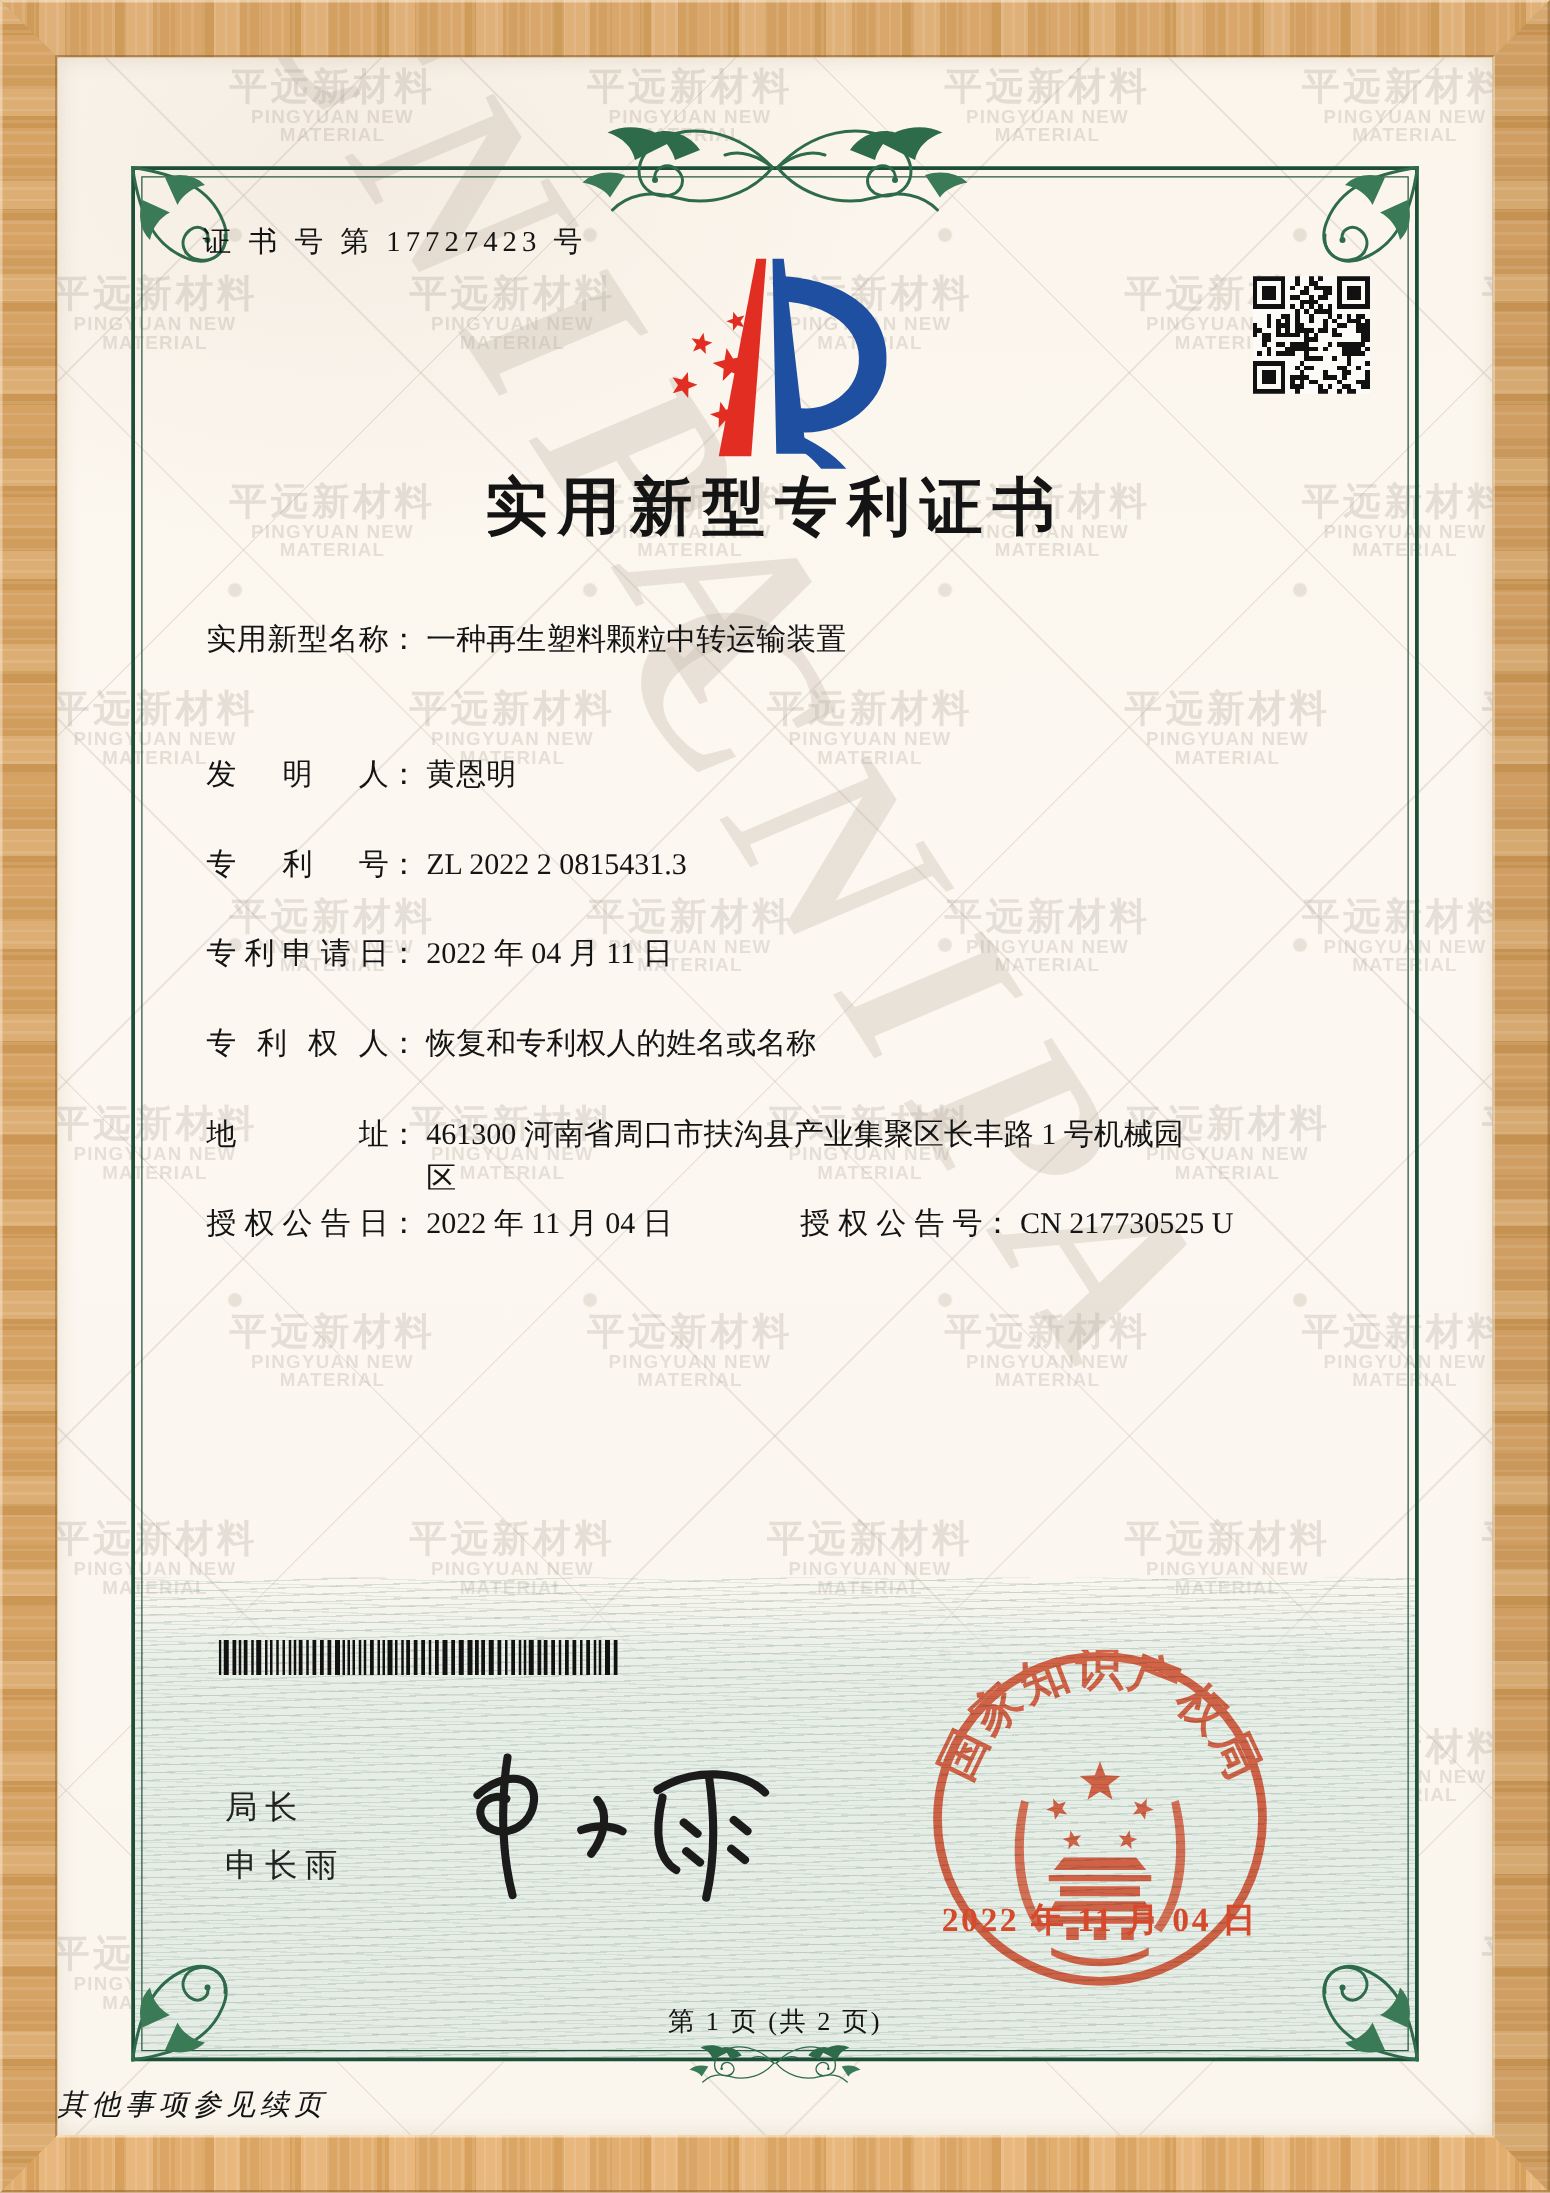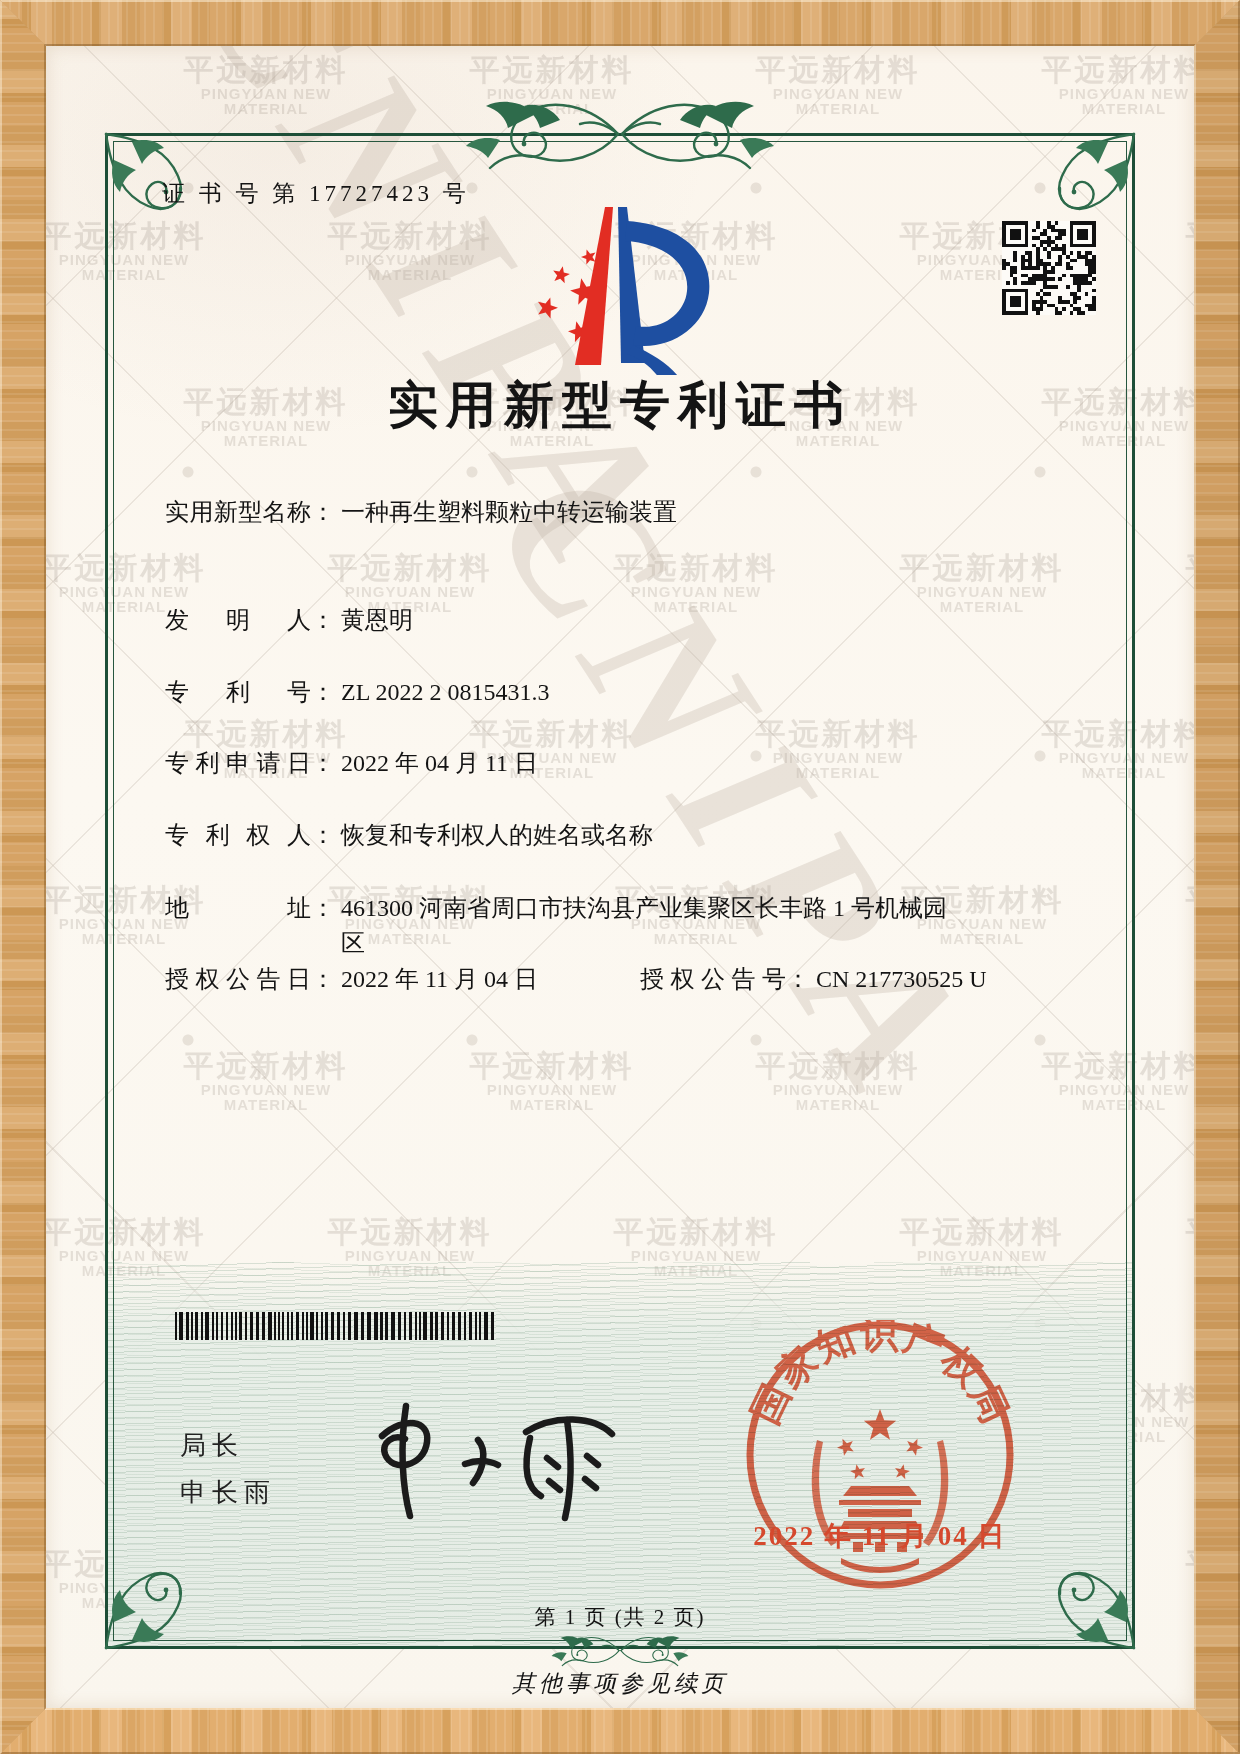--- a/index.html
+++ b/index.html
@@ -73,21 +73,21 @@
     text-align:justify;font-style:italic;}
   .legal p{margin:0;text-indent:2em;}
   #barcode{position:absolute;left:129px;top:1266px;}
   .director{position:absolute;left:134px;font-size:26px;letter-spacing:6px;
     font-family:"Liberation Sans","DejaVu Sans",sans-serif;color:#222;}
   #sig{position:absolute;left:324px;top:1344px;}
   #seal{position:absolute;left:699px;top:1274px;opacity:.9;mix-blend-mode:multiply;}
   .sealdate{position:absolute;left:694px;top:1472px;width:280px;text-align:center;
     font-size:27px;letter-spacing:2px;color:#d5492d;font-weight:bold;}
   .pfoot{position:absolute;left:59px;top:1557px;width:1030px;text-align:center;font-size:21px;letter-spacing:2px;}
-  .note{position:absolute;left:0;top:1622px;width:100%;text-align:center;font-size:23px;
+  .note{position:absolute;left:0;top:1622px;width:100%;text-align:left;font-size:23px;
     font-style:italic;letter-spacing:4px;}
 </style>
 </head>
 <body>
 
 <div class="wood top"></div>
 <div class="wood bottom"></div>
 <div class="wood left"></div>
 <div class="wood right"></div>
 

